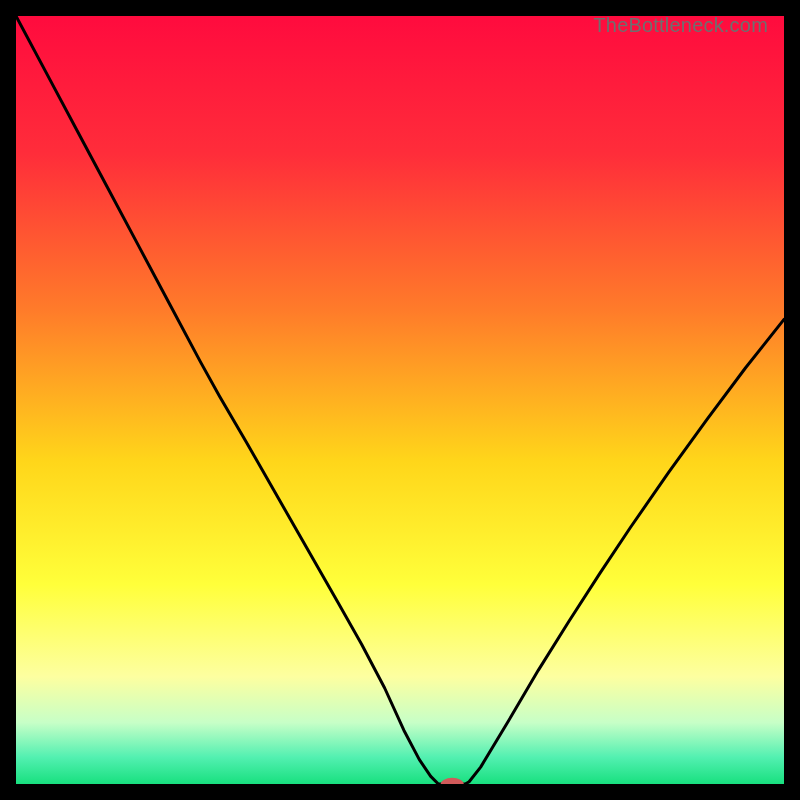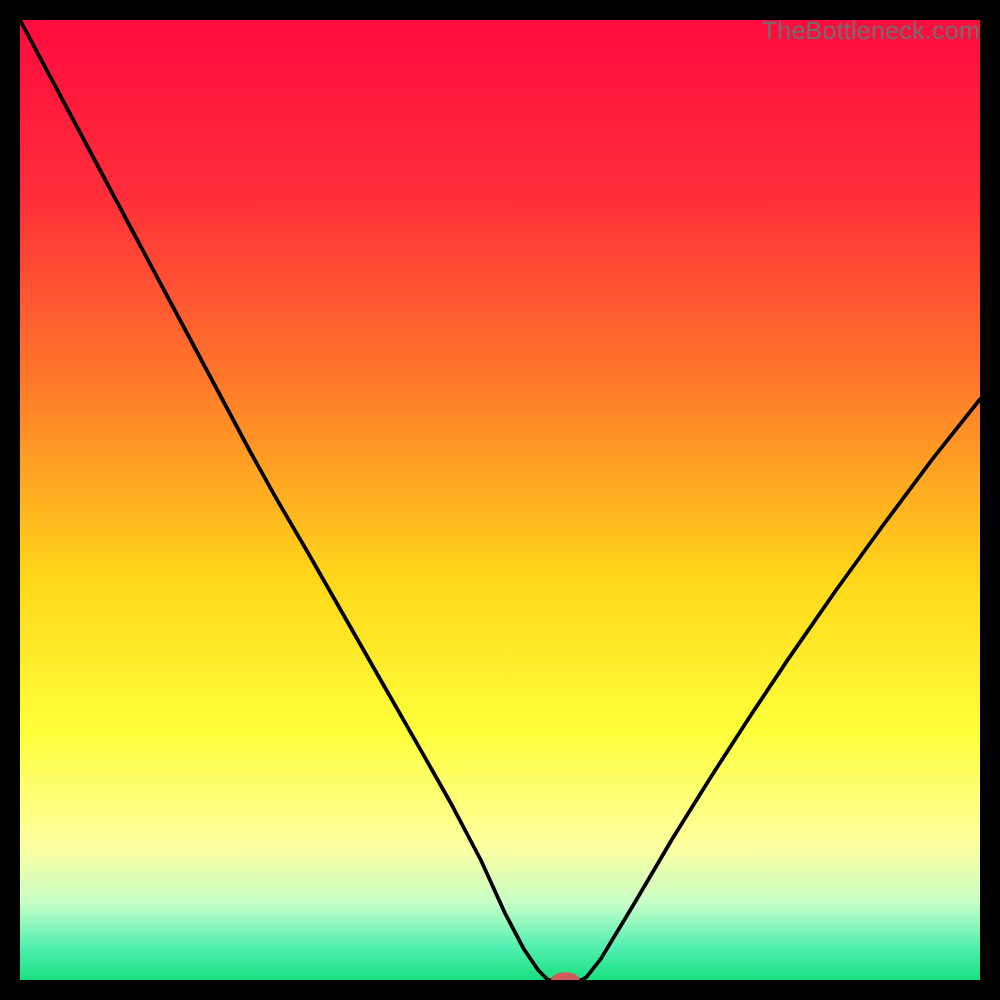--- a/index.html
+++ b/index.html
@@ -22,21 +22,21 @@
   .plot-area {
     position: absolute;
     left: 0;
     top: 0;
     width: 768px;
     height: 768px;
   }
   .watermark {
     position: absolute;
     top: -2px;
-    right: 0;
+    right: 16px;
     color: #6f6f6f;
     font-size: 20px;
     font-weight: 500;
     letter-spacing: 0.2px;
     user-select: none;
   }
   svg { display: block; }
 </style>
 </head>
 <body>

